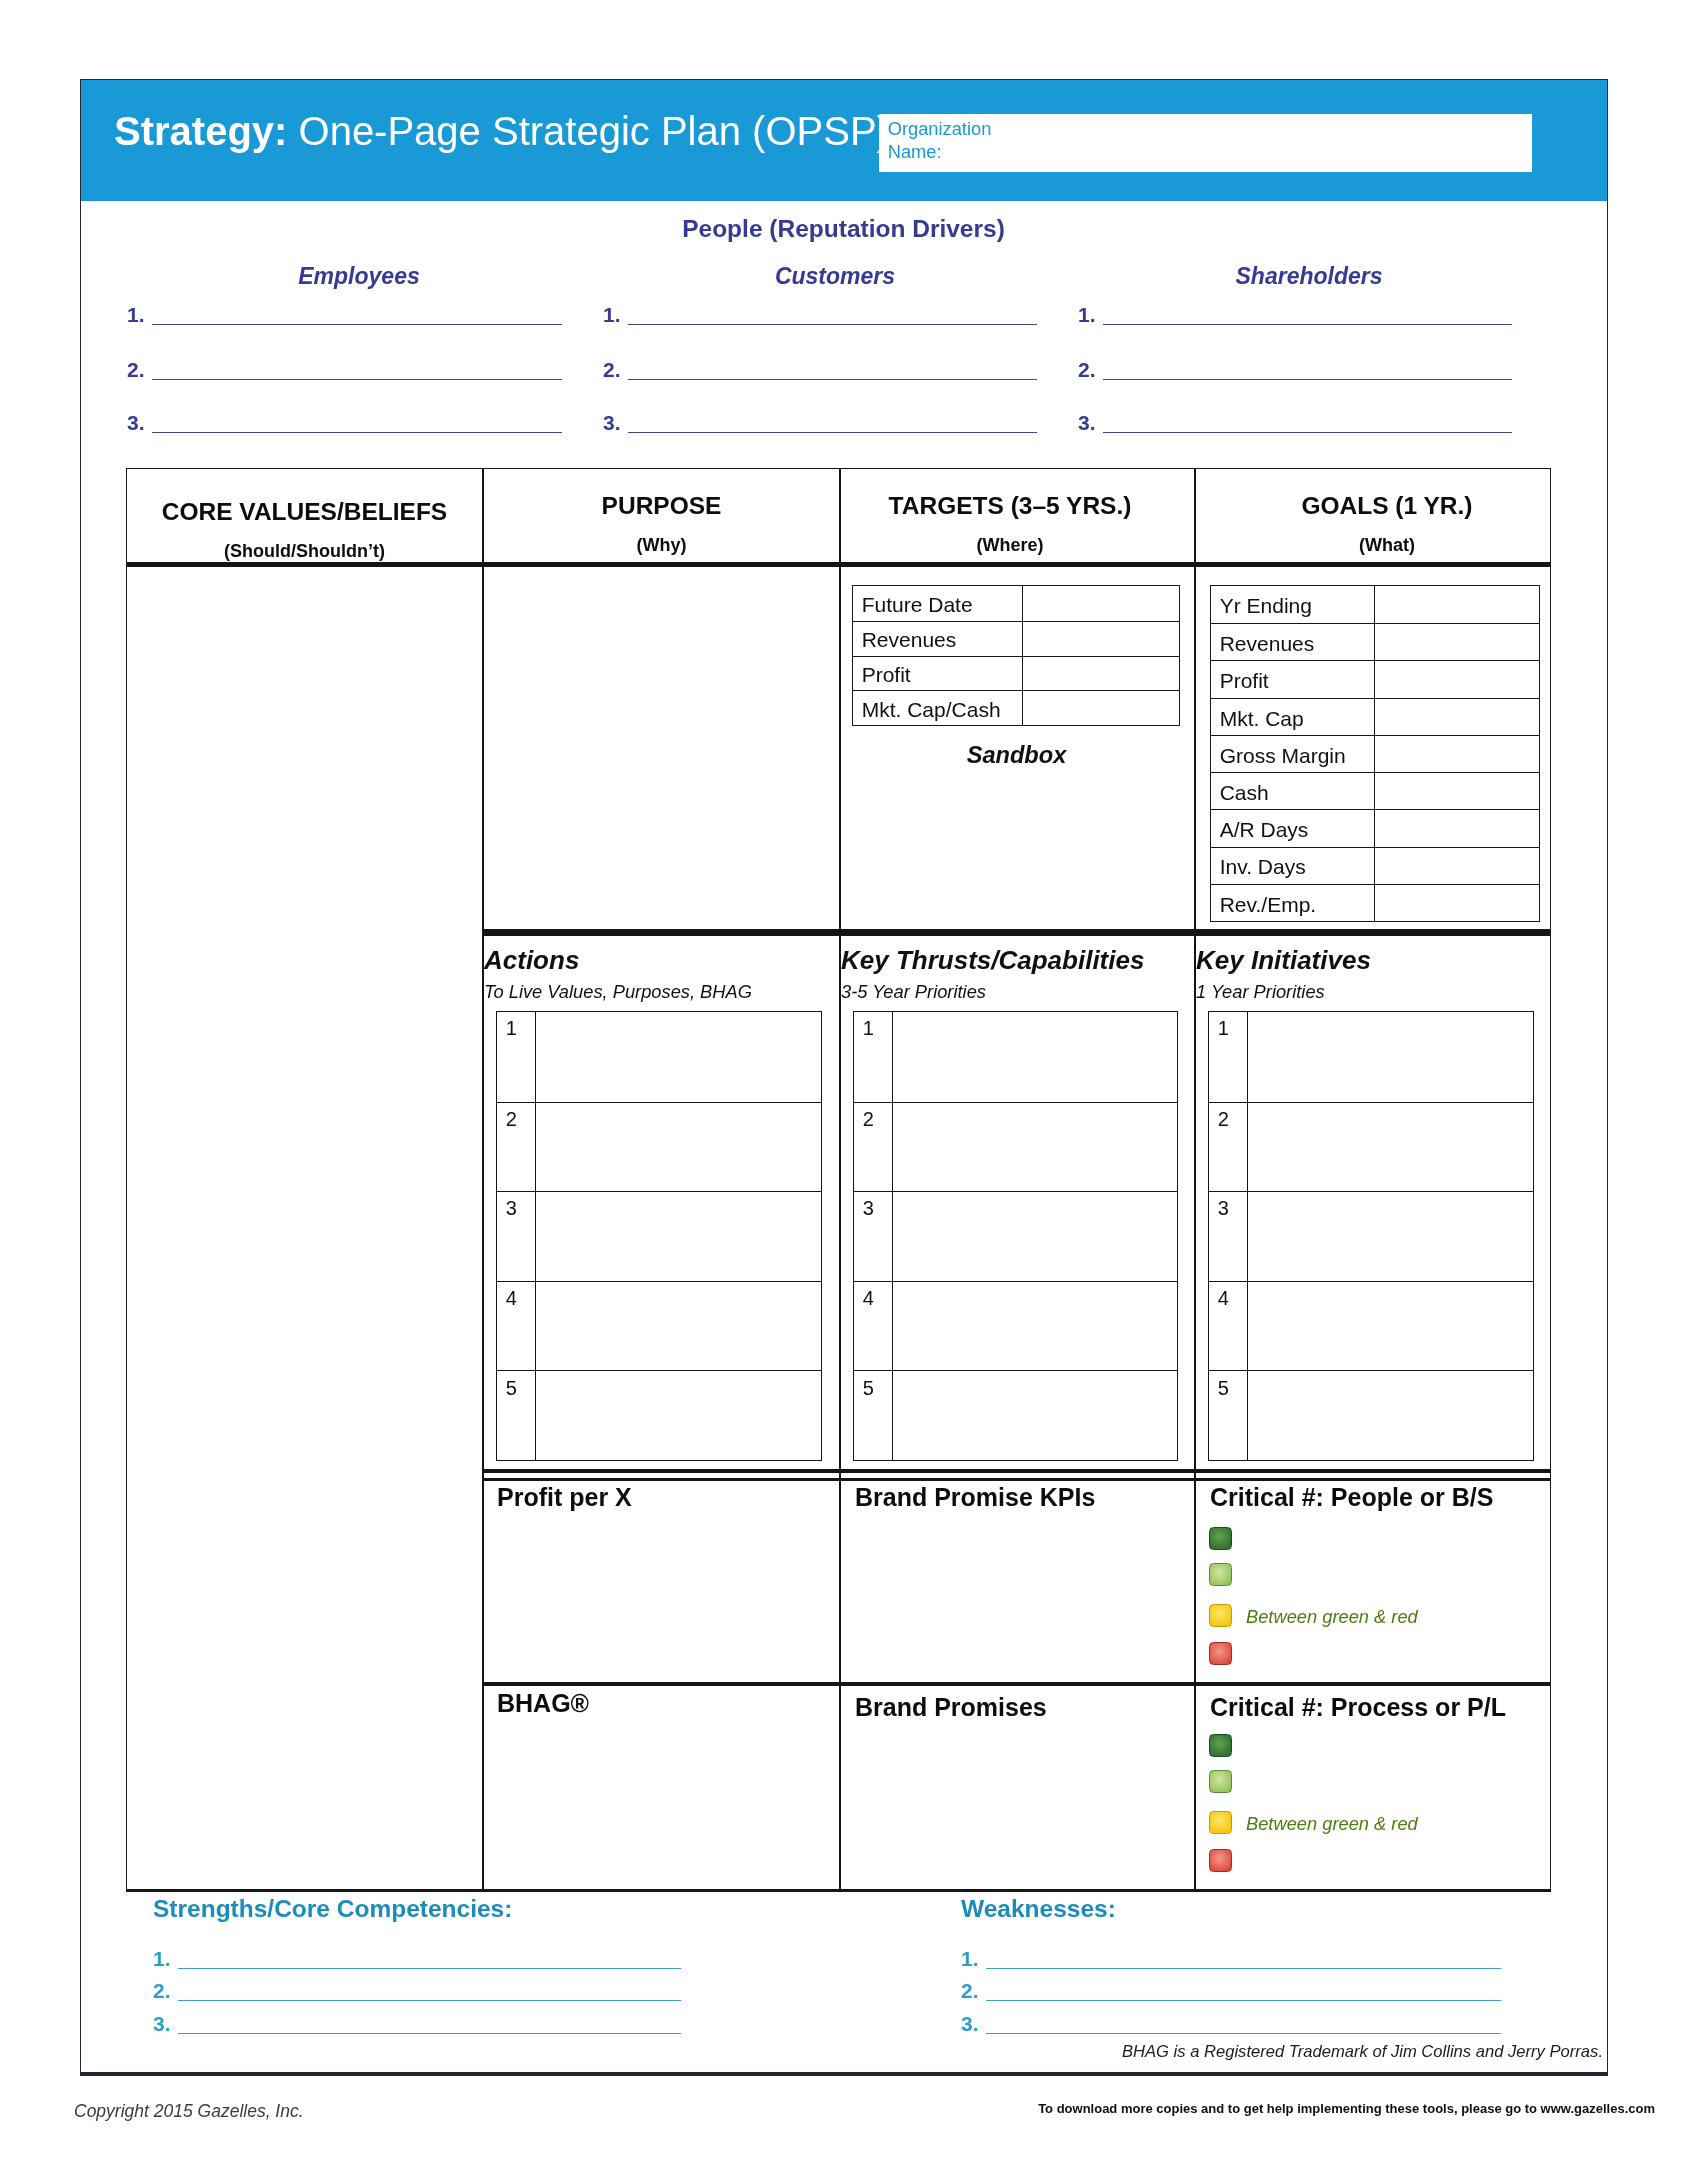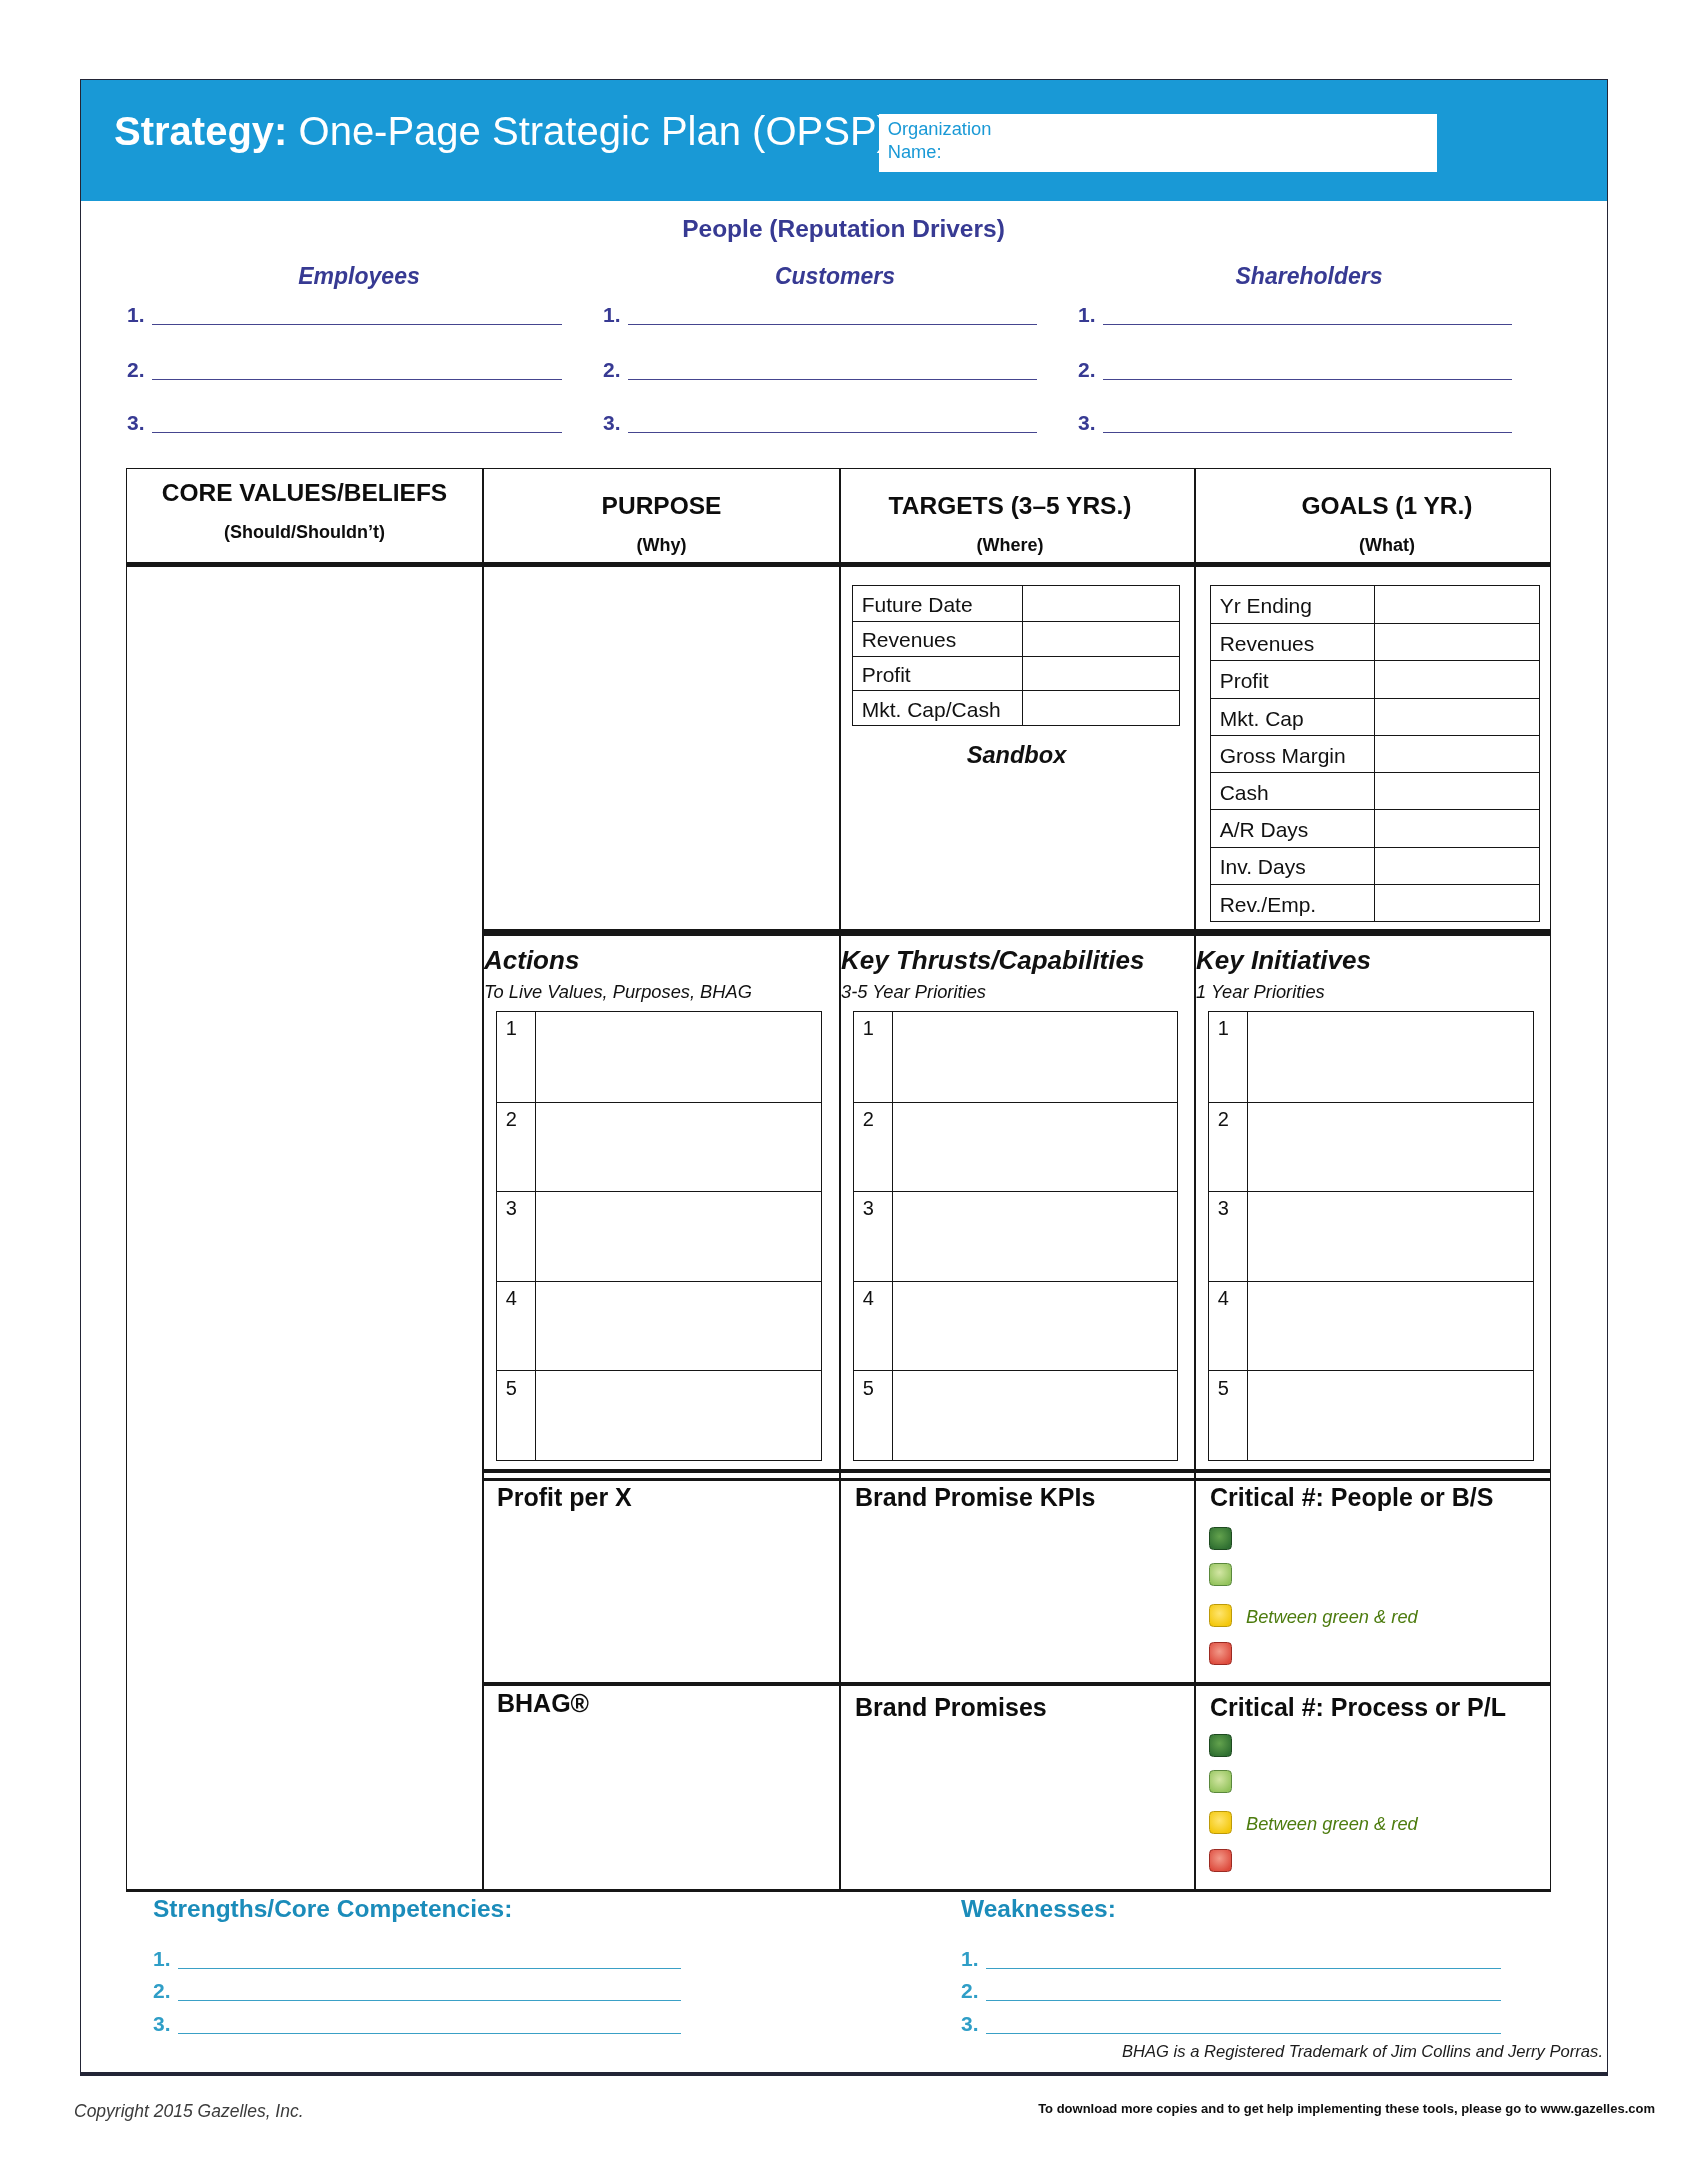--- a/index.html
+++ b/index.html
@@ -7,21 +7,21 @@
         font-family:"Liberation Sans",sans-serif;color:#111;overflow:hidden;}
   .abs{position:absolute;}
 
   
   #frame{left:80px;top:79px;width:1528px;height:1997px;box-sizing:border-box;
          border:1.7px solid #232536;border-bottom-width:4.4px;background:#fff;}
   #band{left:0;top:0;right:0;height:121px;background:#1999d6;}
   #page-title{left:33px;top:29px;font-size:40px;color:#fff;white-space:nowrap;}
   #page-title .bold{font-weight:700;}
   #page-title .light{font-weight:400;}
-  #org-box{left:798px;top:34px;width:558px;height:58px;background:#fff;box-sizing:border-box;
+  #org-box{left:798px;top:34px;width:653px;height:58px;background:#fff;box-sizing:border-box;
            padding:2.6px 8.7px;color:#1999d6;font-size:18.3px;line-height:1.3;}
 
   
   .navy{color:#373a93;}
   #people-title{left:0;top:135px;width:1525px;text-align:center;font-weight:700;font-size:24.5px;}
   .pcol-head{top:183px;text-align:center;font-style:italic;font-weight:700;font-size:23px;}
   .people-row{display:flex;align-items:flex-end;gap:7px;height:26px;}
   .num-navy{color:#373a93;font-weight:700;font-size:21px;line-height:1;}
   .blank-navy{flex:1;border-bottom:1.7px solid #45458f;}
 
@@ -132,21 +132,21 @@
       <span class="num-navy">3.</span>
       <div class="blank-navy"></div>
     </div>
 
     <div id="main-table" class="abs">
 
       <div class="abs vline" style="left:355px;"></div>
       <div class="abs vline" style="left:712px;"></div>
       <div class="abs vline" style="left:1067px;"></div>
 
-      <div class="abs th" style="left:0;width:355px;top:10px;">
+      <div class="abs th" style="left:0;width:355px;top:29px;">
         <div class="t1">CORE VALUES/BELIEFS</div>
         <div class="t2">(Should/Shouldn’t)</div>
       </div>
       <div class="abs th" style="left:357px;width:355px;top:23px;">
         <div class="t1">PURPOSE</div>
         <div class="t2">(Why)</div>
       </div>
       <div class="abs th" style="left:714px;width:338px;top:23px;">
         <div class="t1">TARGETS (3–5 YRS.)</div>
         <div class="t2">(Where)</div>

